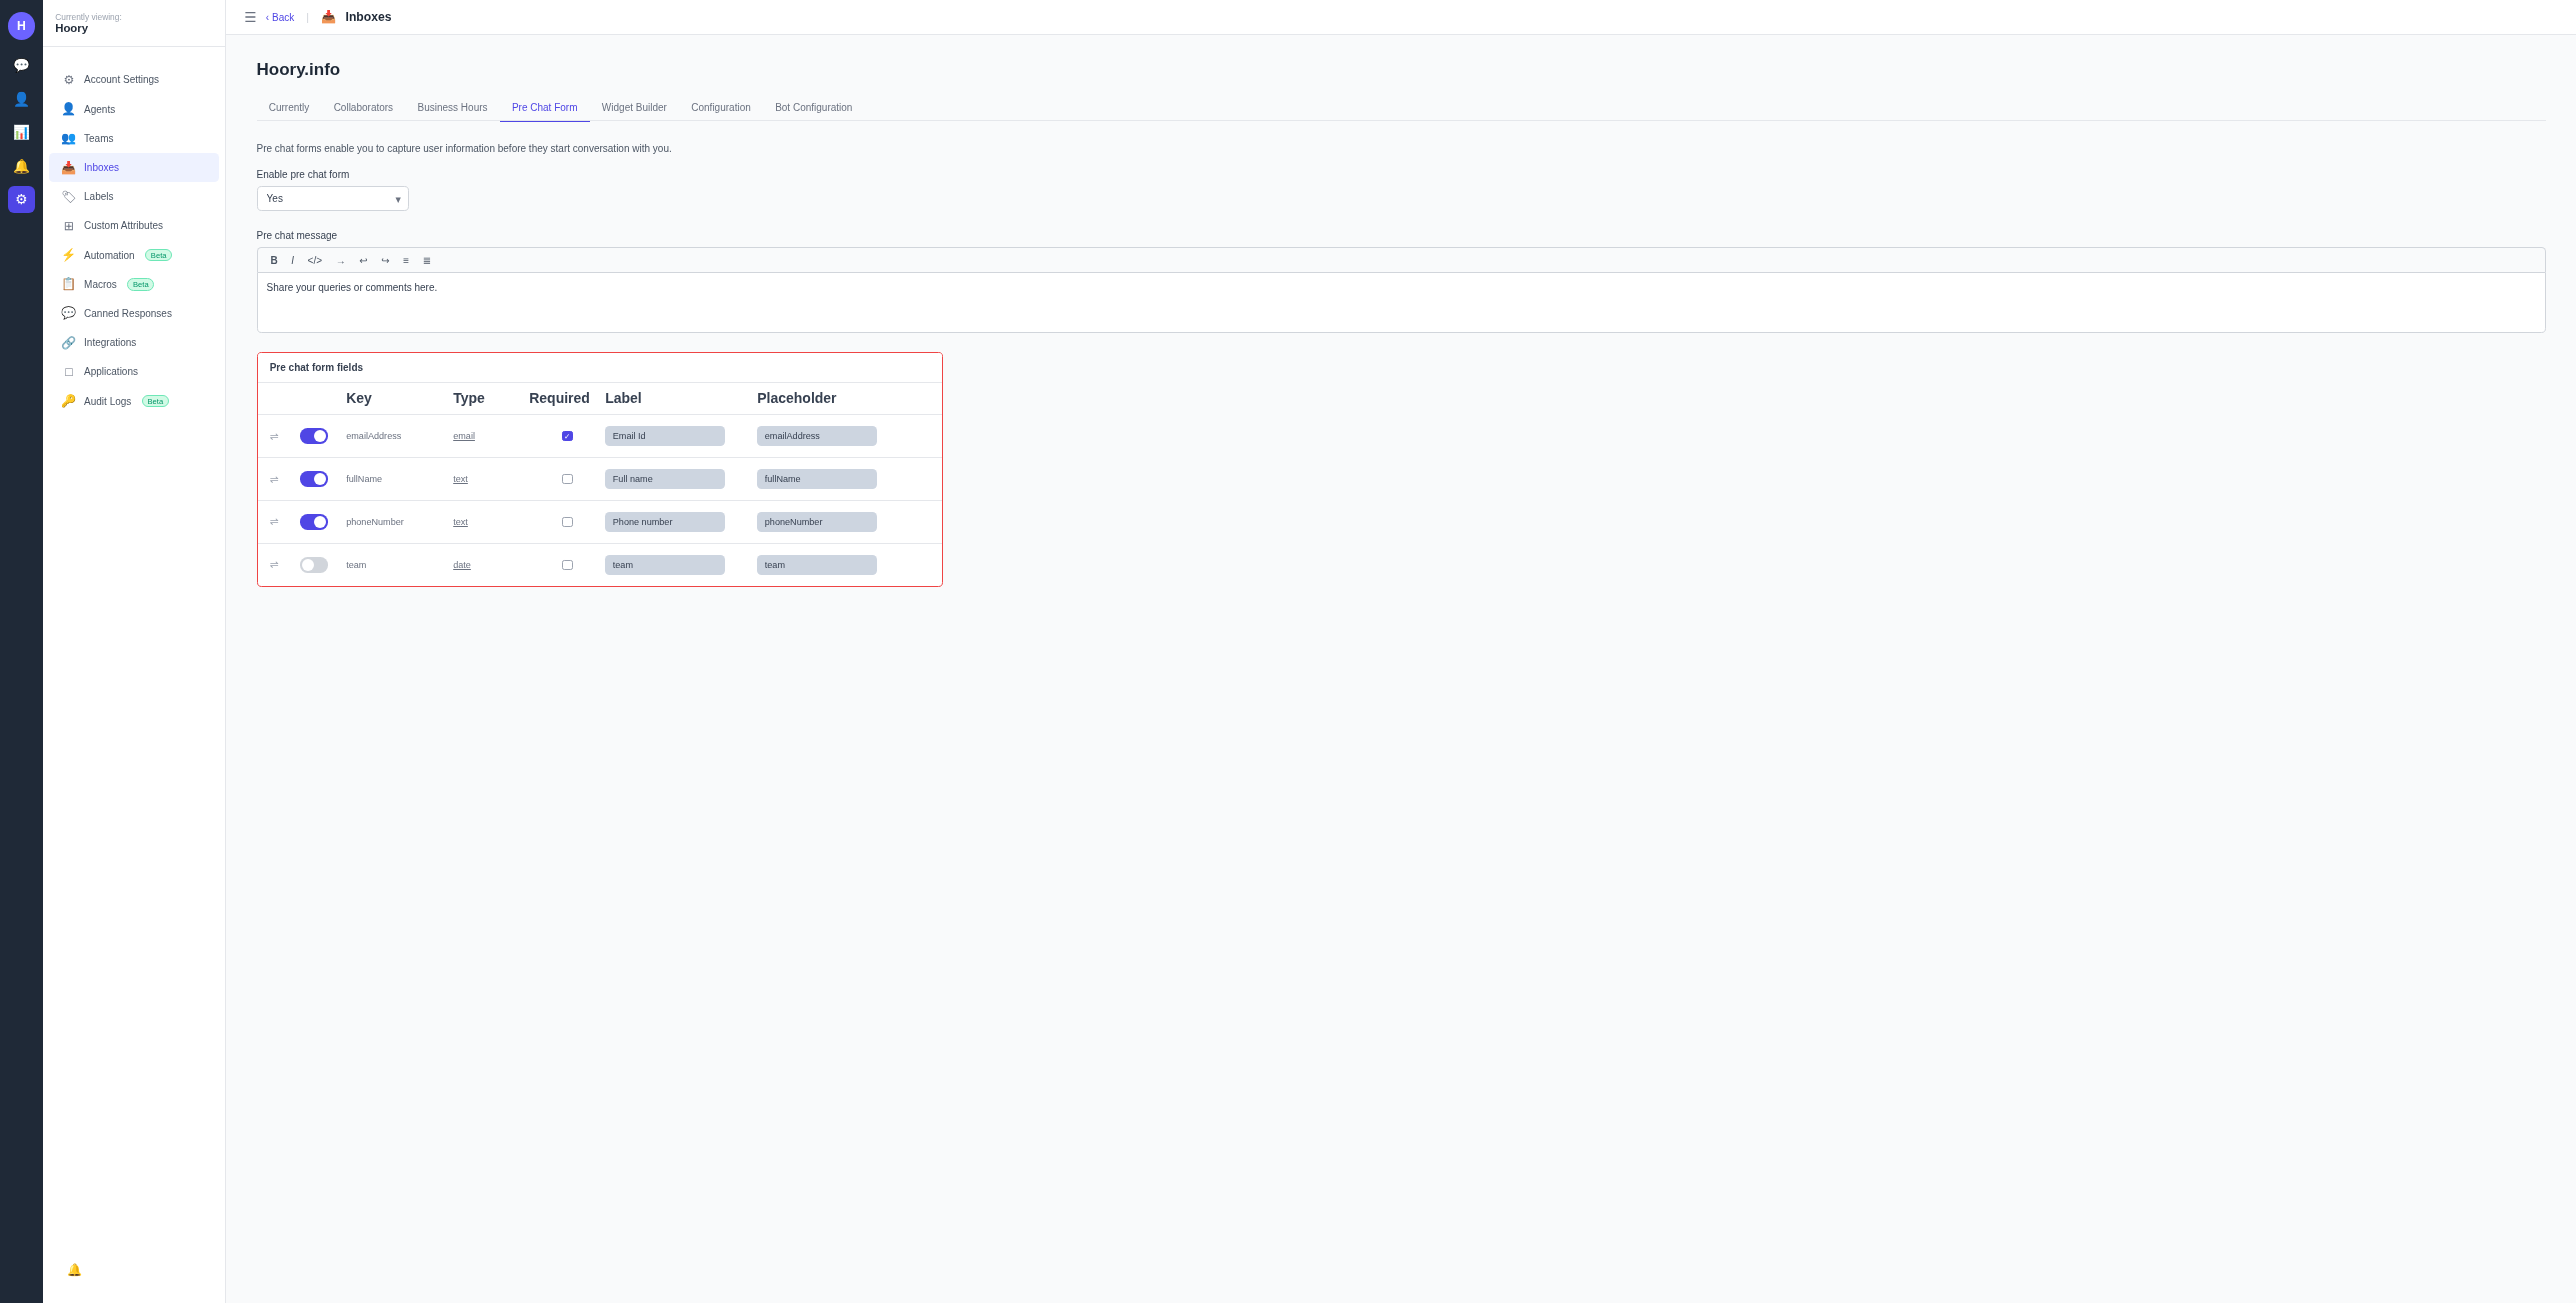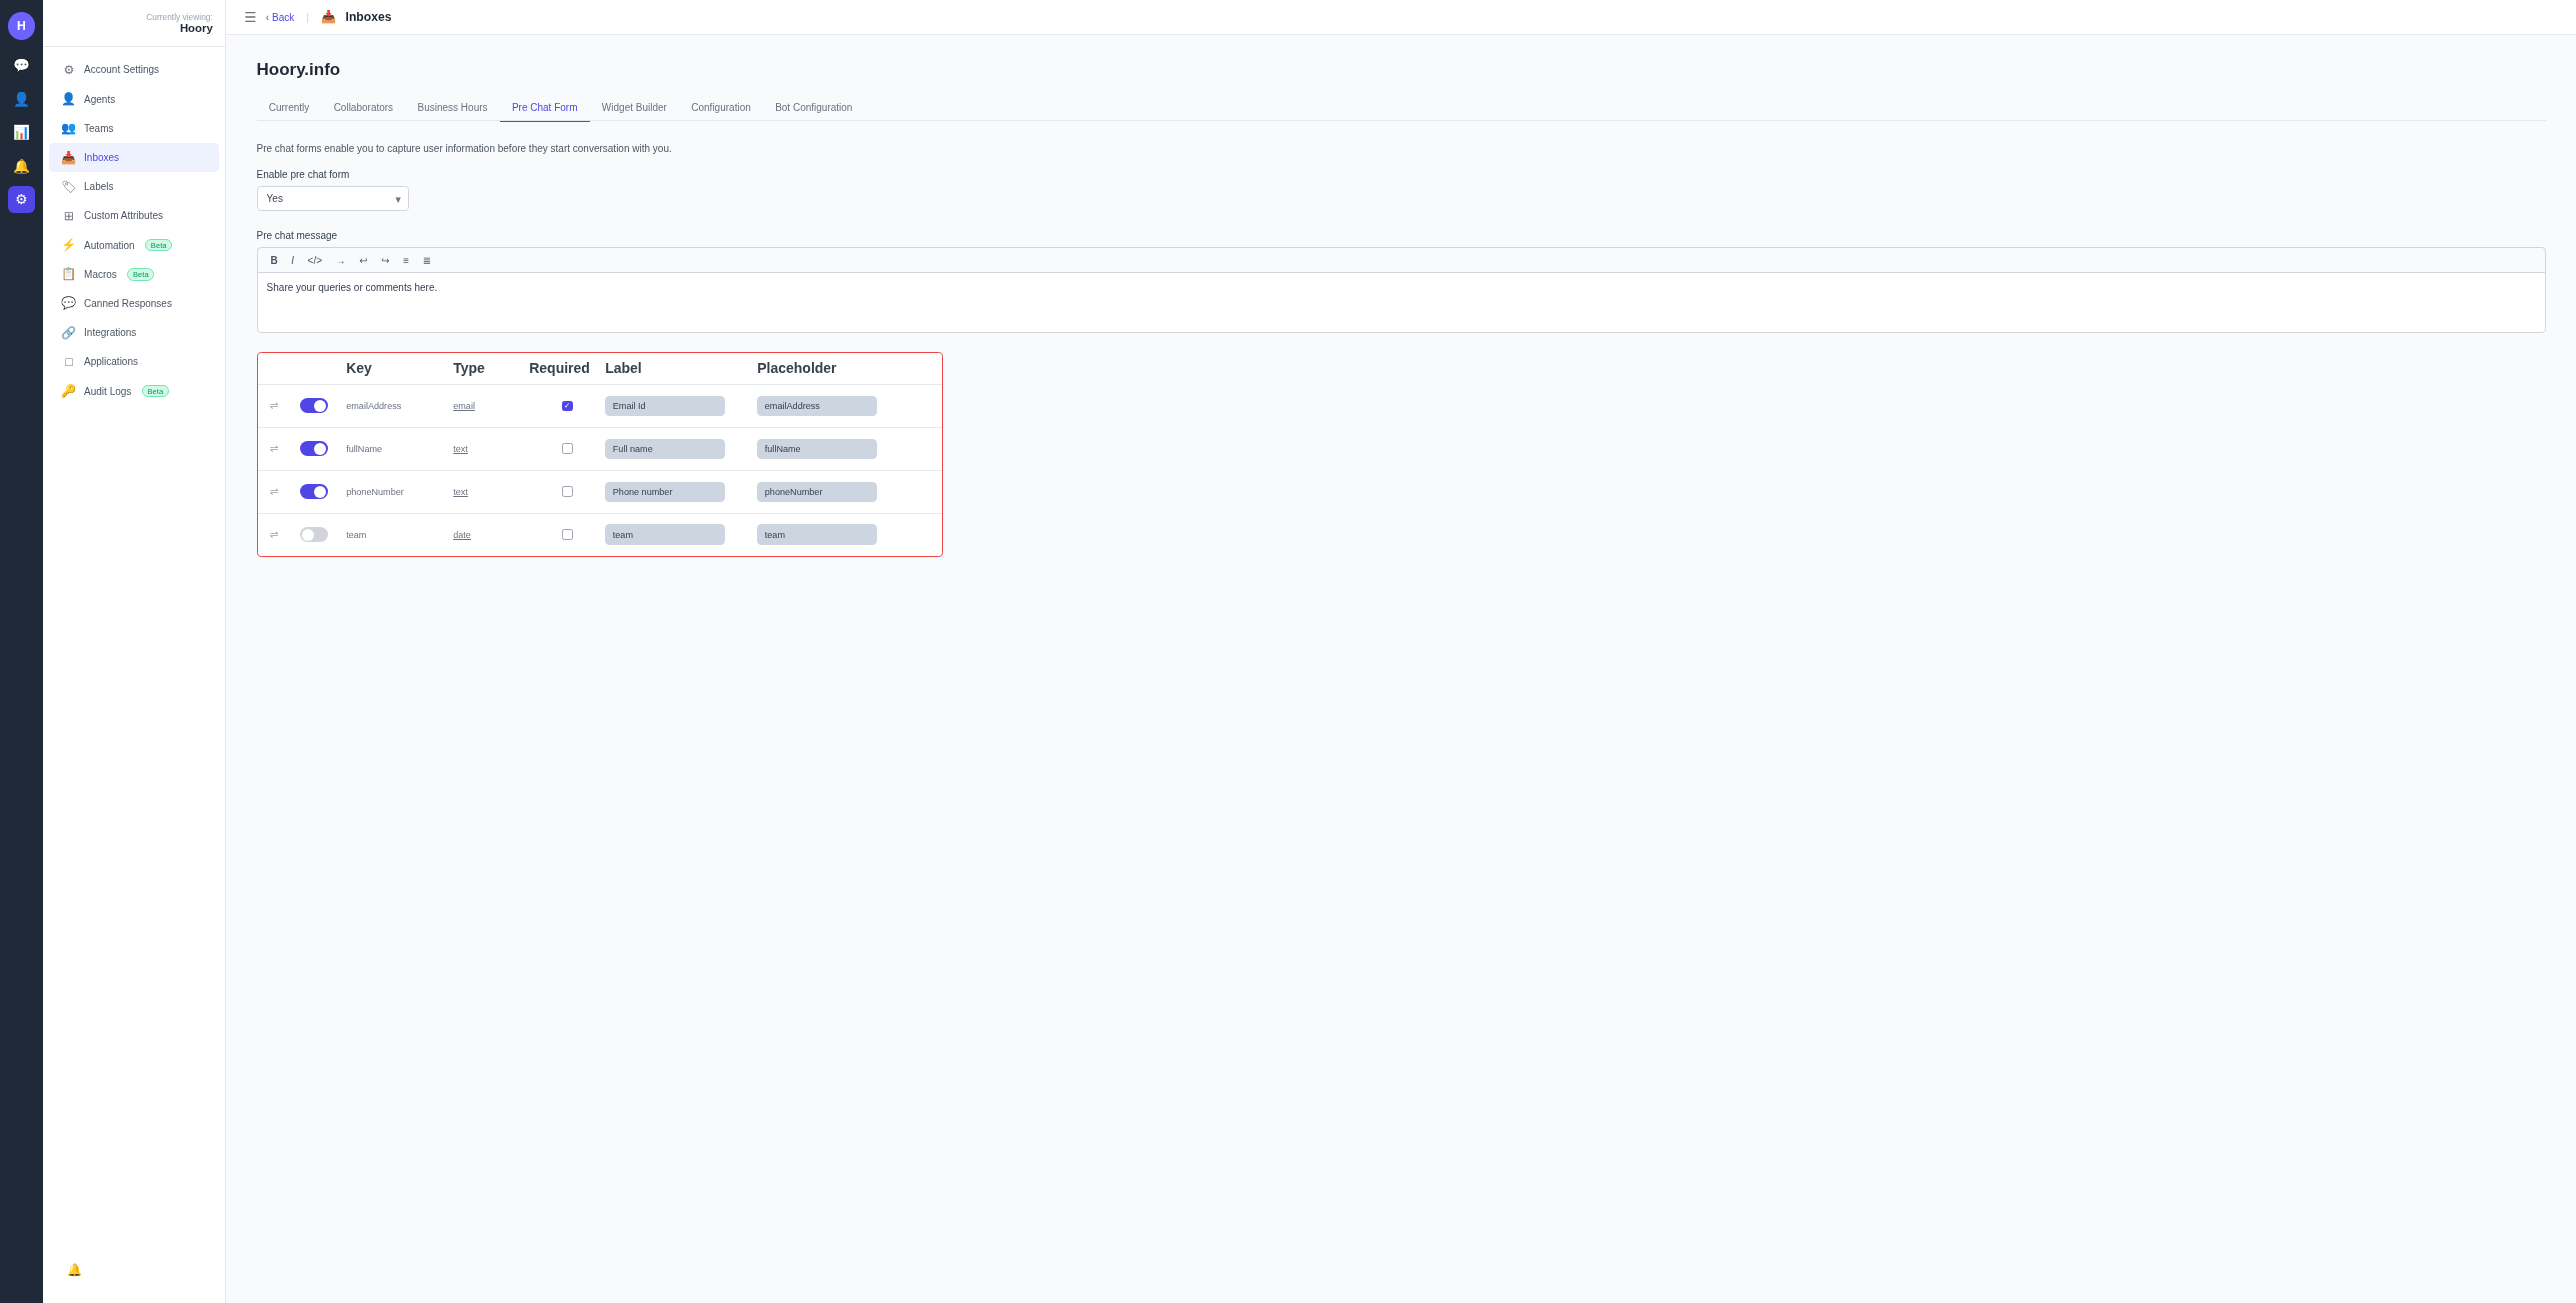--- a/index.html
+++ b/index.html
@@ -41,22 +41,21 @@
       background: white;
       border-right: 0.8px solid #e5e7eb;
       display: flex;
       flex-direction: column;
       padding: 12.2px 0;
       flex-shrink: 0;
     }
     .sidebar-header {
       padding: 0 12.2px 12.2px;
       border-bottom: 0.8px solid #e5e7eb;
-      margin-bottom: 8px;
-      text-align: right;
+      margin-bottom: 18px;
     }
     .sidebar-header-label { font-size: 8.4px; color: #9ca3af; }
     .sidebar-header-name { font-size: 11.4px; font-weight: 600; color: #1f2937; }
     .sidebar-item {
       display: flex; align-items: center; gap: 7.6px;
       padding: 7.6px 12.2px;
       cursor: pointer;
       color: #4b5563;
       font-size: 10px;
       border-radius: 4.6px;
@@ -411,20 +410,21 @@
         <button class="toolbar-btn">↪</button>
         <button class="toolbar-btn">≡</button>
         <button class="toolbar-btn">≣</button>
       </div>
       <div class="editor-content" contenteditable="true" style="">
         <span>Share your queries or comments here.</span>
       </div>
     </div>
 
     <div class="fields-container">
+      <div class="fields-header">Pre chat form fields</div>
       <div class="fields-col-header">
         <div></div>
         <div></div>
         <div>Key</div>
         <div>Type</div>
         <div>Required</div>
         <div>Label</div>
         <div>Placeholder</div>
       </div>
 

